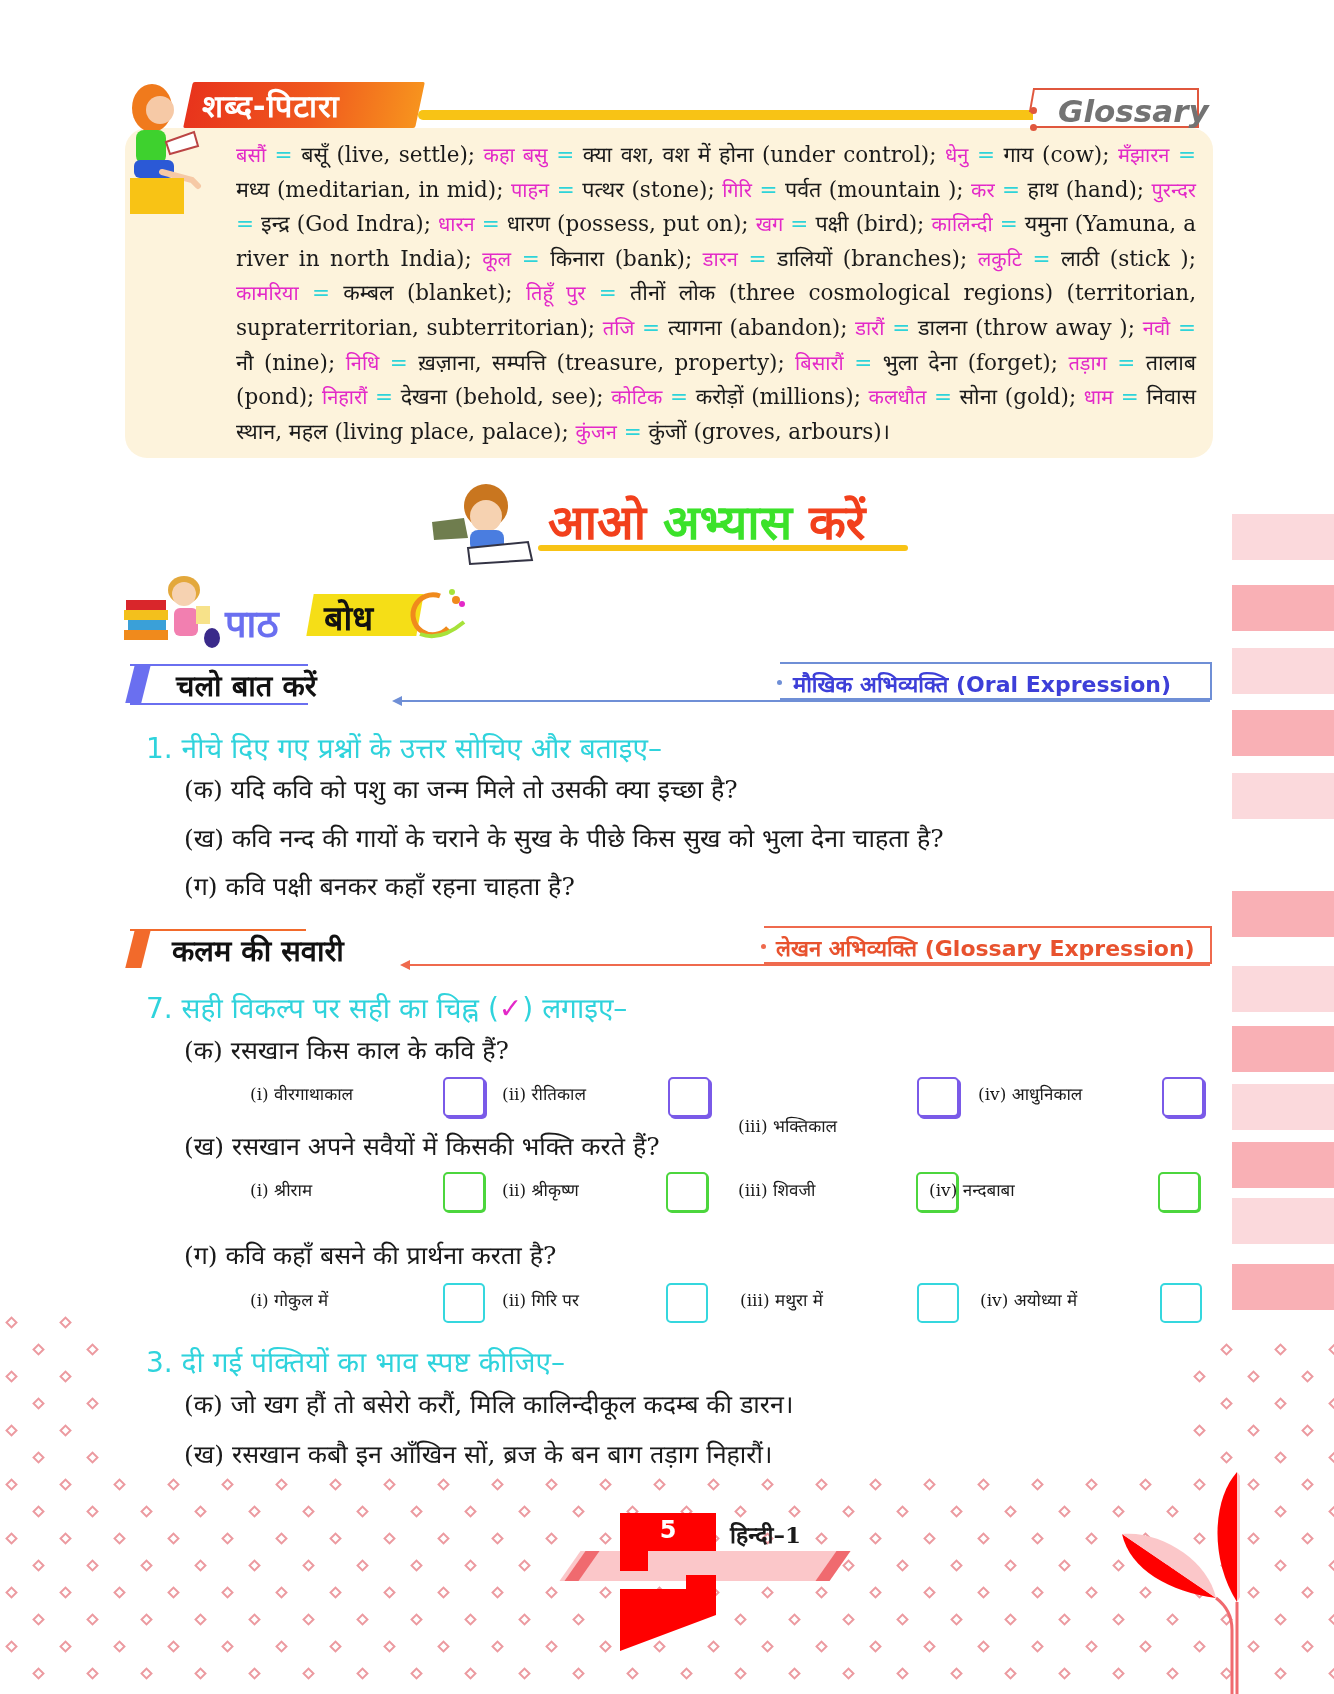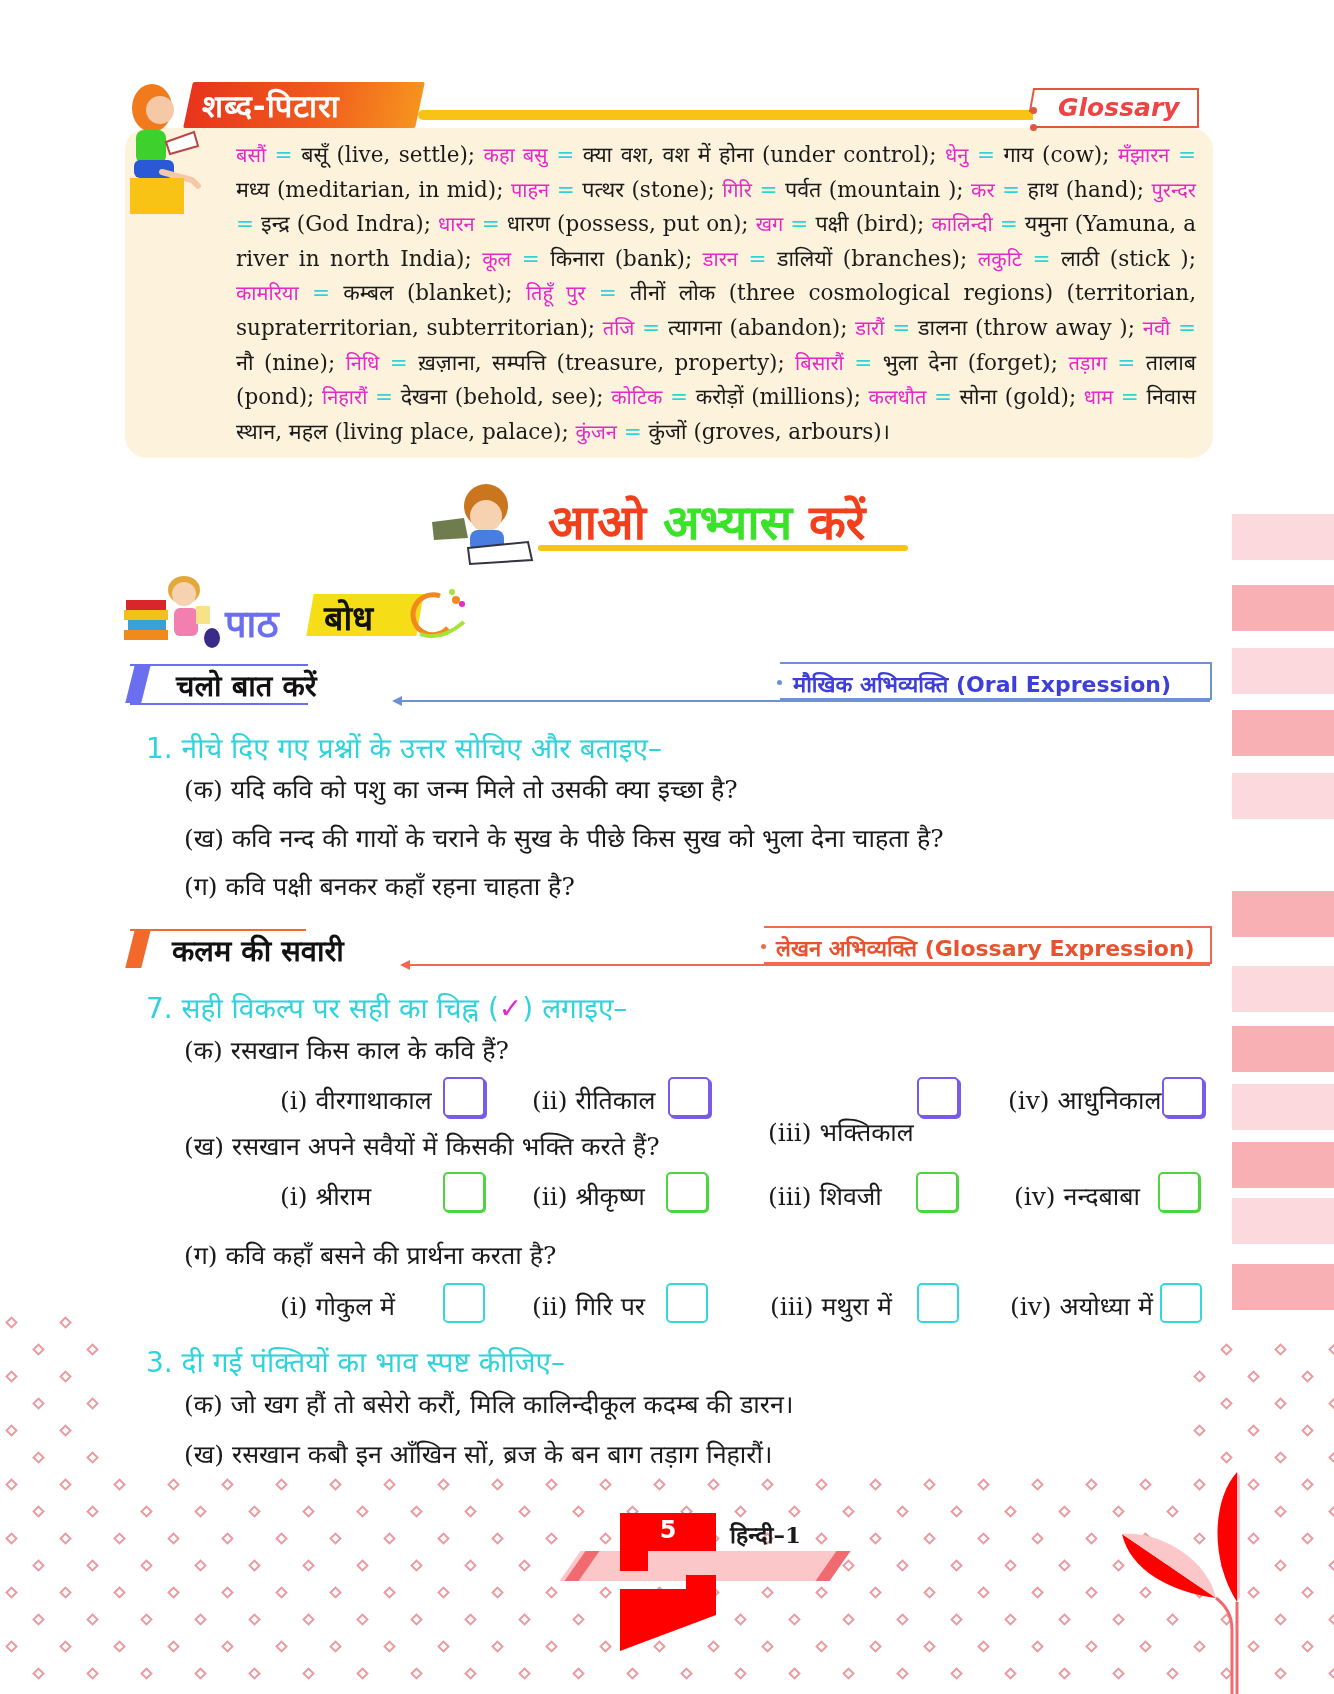--- a/index.html
+++ b/index.html
@@ -39,21 +39,21 @@
     position:absolute; left:1033px; top:88px; width:166px; height:40px;
     border-top:2px solid #e0573d; border-bottom:2px solid #e0573d; border-right:2px solid #e0573d;
     background:#fff; box-sizing:border-box;
   }
   .glossary-tag::before {
     content:""; position:absolute; left:-2px; top:-2px; width:2px; height:24px; background:#e0573d; transform:skewX(-10deg);
   }
   .tag-dot { position:absolute; width:7px; height:7px; border-radius:50%; background:#e0573d; }
   .glossary-tag-text {
     position:absolute; left:1058px; top:93px; font-family:"DejaVu Sans", sans-serif;
-    font-weight:bold; font-style:italic; font-size:25px; color:#ef4444;
+    font-weight:bold; font-style:italic; font-size:31px; color:#737373;
   }
   .glossary-text {
     position:absolute; left:236px; top:138px; width:960px;
     font-size:21.5px; line-height:33.6px; text-align:justify; color:#1a1a1a;
   }
   .glossary-text .w { color:#e329c8; font-family:"DejaVu Sans", sans-serif; font-size:20px; }
   .glossary-text .eq { color:#2ed3d9; font-family:"DejaVu Sans", sans-serif; }
 
   
   .practice-title { position:absolute; left:548px; top:488px; font-family:"DejaVu Sans", sans-serif; font-weight:bold; font-size:48px; }
@@ -69,21 +69,21 @@
   .sec-title { position:absolute; font-family:"DejaVu Sans", sans-serif; font-weight:bold; font-size:29px; color:#111; }
   .sec-line-top { position:absolute; height:2px; }
   .sec-arrow-line { position:absolute; height:2px; }
   .sec-arrow-head { position:absolute; width:0; height:0; border-top:5px solid transparent; border-bottom:5px solid transparent; }
   .sec-tag { position:absolute; height:38px; box-sizing:border-box; border-top:2px solid; border-right:2px solid; border-bottom:2px solid; background:#fff; }
   .sec-tag-text { position:absolute; font-family:"DejaVu Sans", sans-serif; font-weight:bold; font-size:22px; white-space:nowrap; }
 
   .q-head { position:absolute; left:146px; font-family:"DejaVu Sans", sans-serif; font-size:28px; color:#2fd3dc; }
   .q-item { position:absolute; left:184px; font-size:25px; color:#1a1a1a; white-space:nowrap; }
 
-  .opt { position:absolute; font-size:25px; color:#1a1a1a; white-space:nowrap;margin-left:30px; }
+  .opt { position:absolute; font-size:17px; color:#1a1a1a; white-space:nowrap; }
   .cbox { position:absolute; width:42px; height:40px; box-sizing:border-box; border-radius:5px; background:#fff; border:2.5px solid; }
   .cbox.purple { border-color:#7a5ae8; box-shadow:2px 2px 0 #7a5ae8; }
   .cbox.green { border-color:#4cd63d; box-shadow:1px 1px 0 #4cd63d; }
   .cbox.cyan { border-color:#35d7de; }
 
   
   .footer-band { position:absolute; left:570px; top:1551px; width:270px; height:30px; background:#fbc7c9; transform:skewX(-35deg); }
   .footer-band-l { position:absolute; left:575px; top:1551px; width:14px; height:30px; background:#f06a6f; transform:skewX(-35deg); }
   .footer-band-r { position:absolute; left:826px; top:1551px; width:14px; height:30px; background:#f06a6f; transform:skewX(-35deg); }
   .footer-num { position:absolute; left:650px; top:1516px; font-family:"DejaVu Sans", sans-serif; font-weight:bold; font-size:24px; color:#fff; width:36px; text-align:center; }
@@ -432,21 +432,21 @@
 <div class="opt" style="left:978px;top:1082px">(iv) आधुनिकाल</div>
 <div class="cbox purple" style="left:1162px;top:1077px"></div>
 
 <div class="q-item" style="top:1128px">(ख) रसखान अपने सवैयों में किसकी भक्ति करते हैं?</div>
 <div class="opt" style="left:250px;top:1178px">(i) श्रीराम</div>
 <div class="cbox green" style="left:443px;top:1172px"></div>
 <div class="opt" style="left:502px;top:1178px">(ii) श्रीकृष्ण</div>
 <div class="cbox green" style="left:666px;top:1172px"></div>
 <div class="opt" style="left:738px;top:1178px">(iii) शिवजी</div>
 <div class="cbox green" style="left:916px;top:1172px"></div>
-<div class="opt" style="left:984px;top:1178px">(iv) नन्दबाबा</div>
+<div class="opt" style="left:929px;top:1178px">(iv) नन्दबाबा</div>
 <div class="cbox green" style="left:1158px;top:1172px"></div>
 
 <div class="q-item" style="top:1237px">(ग) कवि कहाँ बसने की प्रार्थना करता है?</div>
 <div class="opt" style="left:250px;top:1288px">(i) गोकुल में</div>
 <div class="cbox cyan" style="left:443px;top:1283px"></div>
 <div class="opt" style="left:502px;top:1288px">(ii) गिरि पर</div>
 <div class="cbox cyan" style="left:666px;top:1283px"></div>
 <div class="opt" style="left:740px;top:1288px">(iii) मथुरा में</div>
 <div class="cbox cyan" style="left:917px;top:1283px"></div>
 <div class="opt" style="left:980px;top:1288px">(iv) अयोध्या में</div>

